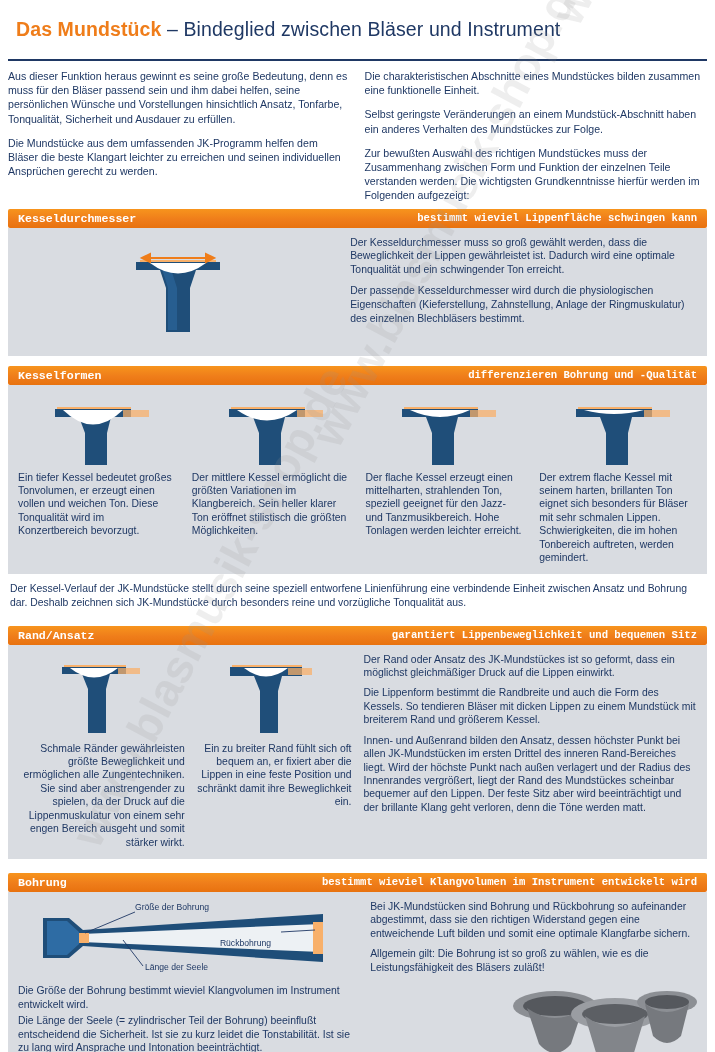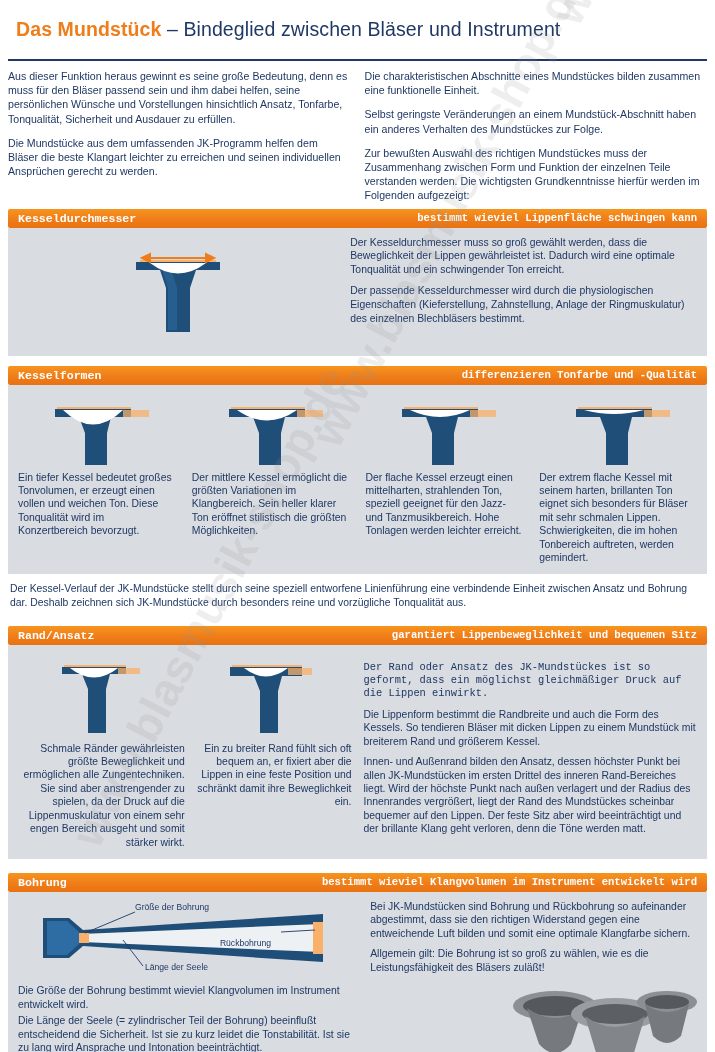--- a/index.html
+++ b/index.html
@@ -177,21 +177,21 @@
           <p>Der Kesseldurchmesser muss so groß gewählt werden, dass die Beweglichkeit der Lippen gewährleistet ist. Dadurch wird eine optimale Tonqualität und ein schwingender Ton erreicht.</p>
           <p style="margin-top:8px;">Der passende Kesseldurchmesser wird durch die physiologischen Eigenschaften (Kieferstellung, Zahnstellung, Anlage der Ringmuskulatur) des einzelnen Blechbläsers bestimmt.</p>
         </div>
       </div>
     </div>
 
     <div class="spacer10"></div>
 
     <div class="bar">
       <span>Kesselformen</span>
-      <span class="right">differenzieren Tonfarbe und -Qualität</span>
+      <span class="right">differenzieren Bohrung und -Qualität</span>
     </div>
     <div class="band">
       <div class="kessel-grid">
 
         <div class="kessel-col">
           <div class="pic">
             <svg width="140" height="76" viewBox="0 0 140 76">
               <rect x="30" y="14" width="74" height="10" fill="#f8b06a"></rect>
               <path d="M28 16 L104 16 L104 24 L84 24 L80 40 L80 72 L58 72 L58 40 L52 24 L28 24 Z" fill="#1f4e79"></path>
               <path d="M36 17 Q66 46 96 17 Z" fill="#ffffff"></path>
@@ -270,21 +270,21 @@
                 <rect x="72" y="15" width="24" height="7" fill="#f8b06a" opacity="0.75"></rect>
               </svg>
             </div>
           </div>
           <div class="rand-cols">
             <div class="c">Schmale Ränder gewährleisten größte Beweglichkeit und ermöglichen alle Zungentechniken. Sie sind aber anstrengender zu spielen, da der Druck auf die Lippenmuskulatur von einem sehr engen Bereich ausgeht und somit stärker wirkt.</div>
             <div class="c">Ein zu breiter Rand fühlt sich oft bequem an, er fixiert aber die Lippen in eine feste Position und schränkt damit ihre Beweglichkeit ein.</div>
           </div>
         </div>
         <div class="rand-right">
-          <p style="margin:8px 0 7px 0;font-family:Liberation Mono, monospace;">Der Rand oder Ansatz des JK-Mundstückes ist so geformt, dass ein möglichst gleichmäßiger Druck auf die Lippen einwirkt.</p>
+          <p style="margin:0 0 7px 0;">Der Rand oder Ansatz des JK-Mundstückes ist so geformt, dass ein möglichst gleichmäßiger Druck auf die Lippen einwirkt.</p>
           <p style="margin:0 0 7px 0;">Die Lippenform bestimmt die Randbreite und auch die Form des Kessels. So tendieren Bläser mit dicken Lippen zu einem Mundstück mit breiterem Rand und größerem Kessel.</p>
           <p style="margin:0;">Innen- und Außenrand bilden den Ansatz, dessen höchster Punkt bei allen JK-Mundstücken im ersten Drittel des inneren Rand-Bereiches liegt. Wird der höchste Punkt nach außen verlagert und der Radius des Innenrandes vergrößert, liegt der Rand des Mundstückes scheinbar bequemer auf den Lippen. Der feste Sitz aber wird beeinträchtigt und der brillante Klang geht verloren, denn die Töne werden matt.</p>
         </div>
       </div>
     </div>
 
     <div class="spacer14"></div>
 
     <div class="bar">
       <span>Bohrung</span>

